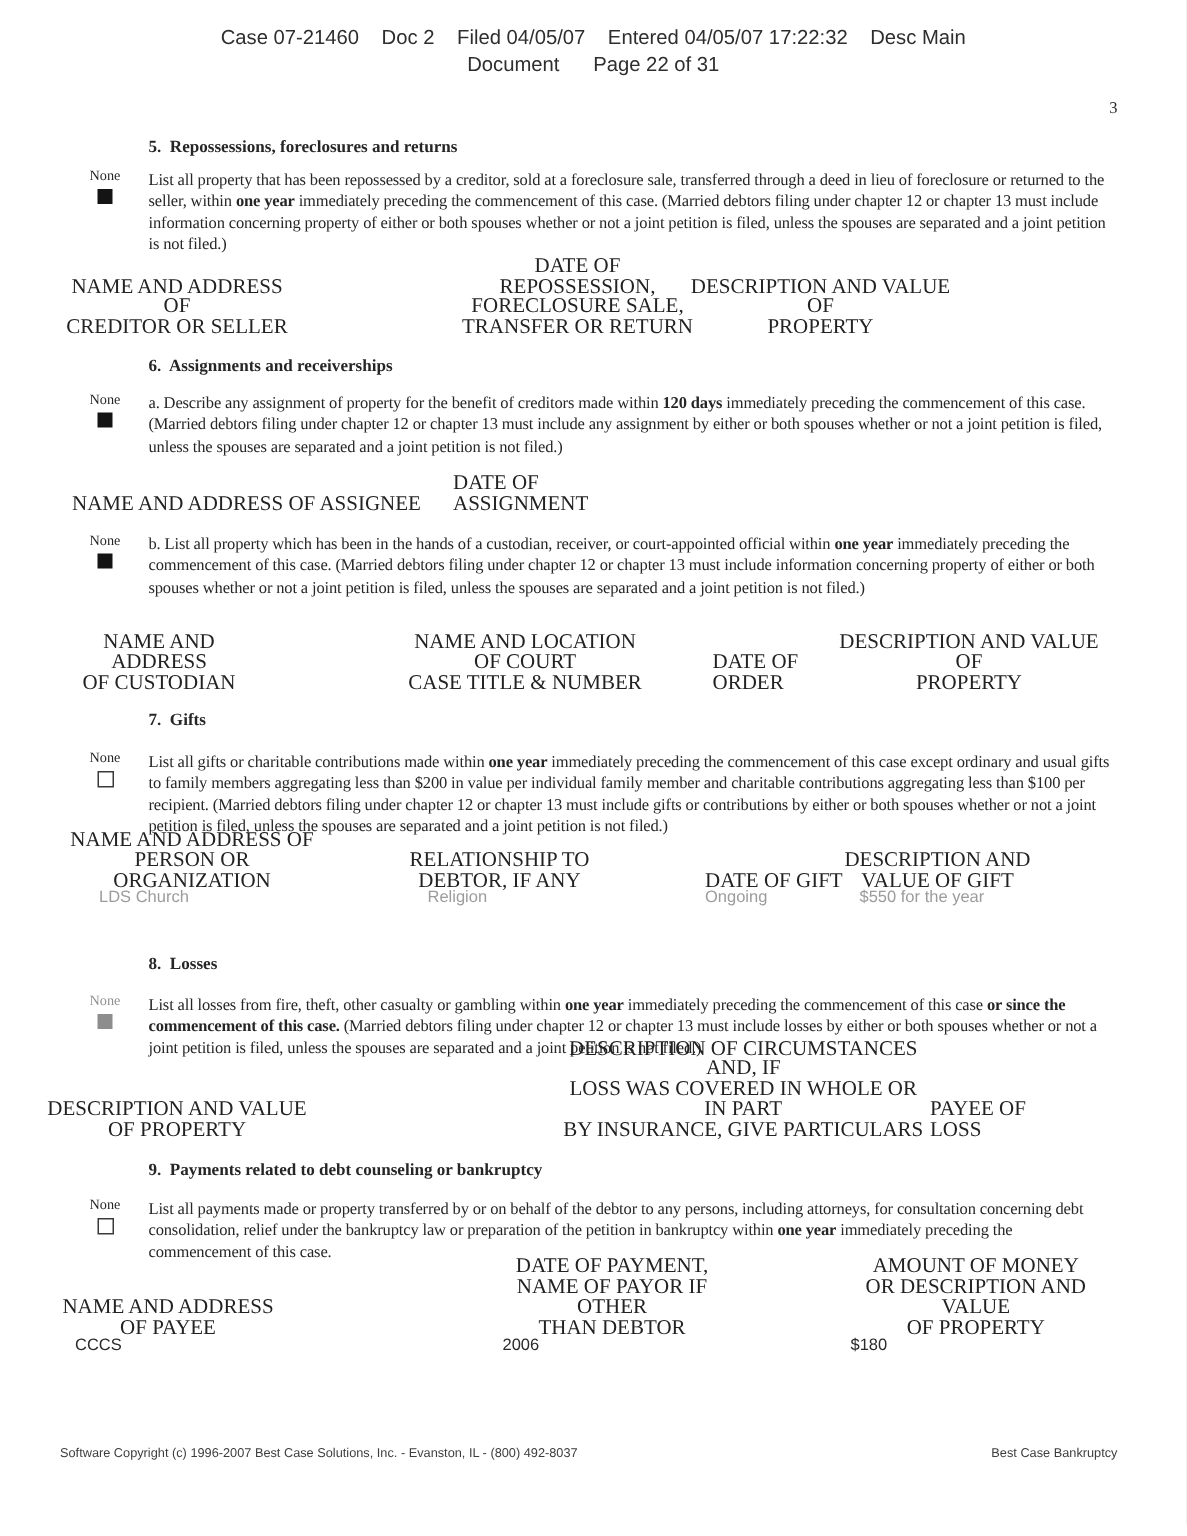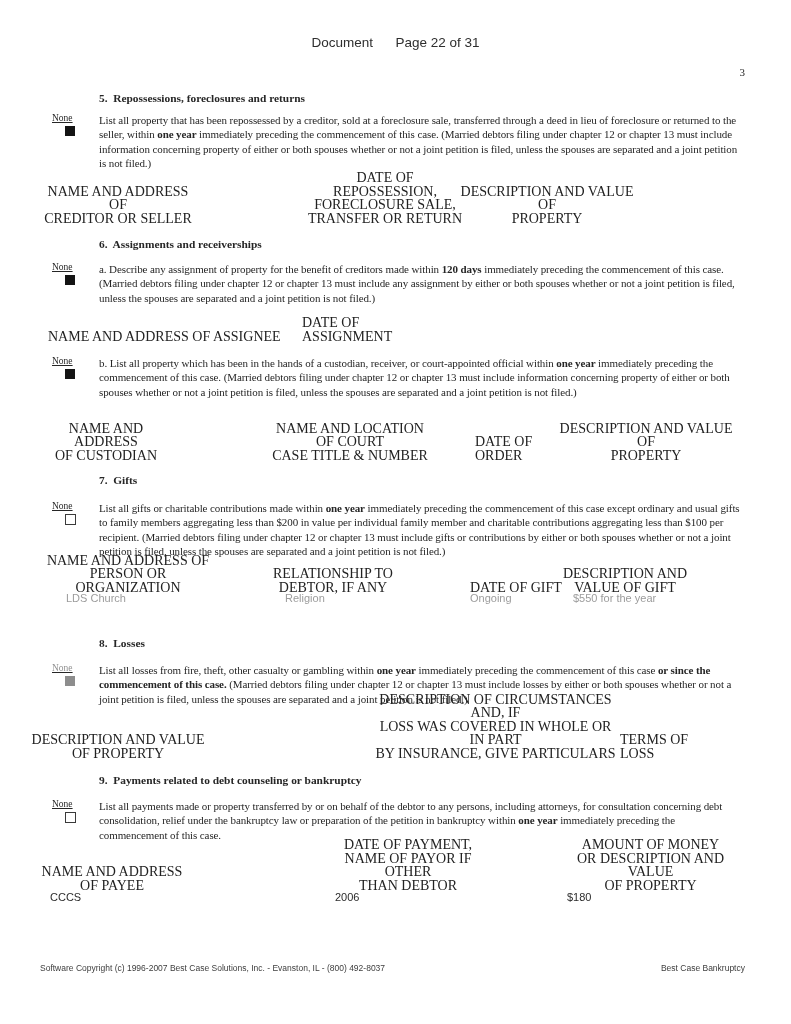--- a/index.html
+++ b/index.html
@@ -3,21 +3,21 @@
 <meta charset="utf-8">
 <style>
   html,body{margin:0;padding:0;background:#e8e8e8;}
   #page{position:relative;width:791px;height:1024px;background:#ffffff;margin:0 auto;
         font-family:"Liberation Serif", serif;color:#262626;overflow:hidden;}
   .stamp{position:absolute;top:16px;left:0;width:791px;text-align:center;
          font-family:"Liberation Sans", sans-serif;font-size:13.5px;line-height:18px;
          color:#2e2e2e;white-space:pre-wrap;}
   .pagenum{position:absolute;top:66px;left:700px;width:45px;text-align:right;font-size:11px;}
   .sec-heading{position:absolute;left:99px;font-weight:bold;font-size:11.4px;white-space:pre-wrap;}
-  .nonebox{position:absolute;left:52px;width:36px;text-align:left;text-decoration:underline;}
+  .nonebox{position:absolute;left:52px;width:36px;text-align:center;}
   .none-lbl{font-size:9.5px;line-height:11px;}
   .cb{width:10px;height:10px;margin:2px auto 0 auto;}
   .cb-filled{background:#141414;}
   .cb-empty{border:1.2px solid #3a3a3a;background:#fff;width:9px;height:9px;}
   .cb-filled-faded{background:#8d8d8d;}
   .lbl-faded{color:#909090;}
   .para{position:absolute;left:99px;width:645px;font-size:11px;line-height:14.3px;
         letter-spacing:-0.1px;text-align:left;}
   .b{font-weight:bold;}
   .tbl{position:absolute;left:0;width:791px;}
@@ -31,21 +31,21 @@
   .footer{position:absolute;top:963px;left:0;width:791px;
           font-family:"Liberation Sans", sans-serif;font-size:8.5px;color:#3d3d3d;}
   .footer-left{position:absolute;left:40px;top:0;}
   .footer-right{position:absolute;right:46px;top:0;}
 </style>
 </head>
 <body>
 
 <div id="page">
 
-  <div class="stamp"><br><span>Document      Page 22 of 31</span></div>
+  <div class="stamp"><span>Case 07-21460    Doc 2    Filed 04/05/07    Entered 04/05/07 17:22:32    Desc Main</span><br><span>Document      Page 22 of 31</span></div>
 
   <div class="pagenum">3</div>
 
   <div class="sec-heading" style="top:92px;">5.  Repossessions, foreclosures and returns</div>
   <div class="nonebox" style="top:113px;">
     <div class="none-lbl">None</div>
     <div class="cb cb-filled"></div>
   </div>
   <div class="para" style="top:113px;"><span>List all property that has been repossessed by a creditor, sold at a foreclosure sale, transferred through a deed in lieu of foreclosure or returned to the seller, within </span><span class="b">one year</span><span> immediately preceding the commencement of this case. (Married debtors filing under chapter 12 or chapter 13 must include information concerning property of either or both spouses whether or not a joint petition is filed, unless the spouses are separated and a joint petition is not filed.)</span></div>
   <div class="tbl" style="top:183px;height:42px;">
@@ -114,21 +114,21 @@
     <div class="none-lbl lbl-faded">None</div>
     <div class="cb cb-filled-faded"></div>
   </div>
   <div class="para" style="top:663px;"><span>List all losses from fire, theft, other casualty or gambling within </span><span class="b">one year</span><span> immediately preceding the commencement of this case </span><span class="b">or since the commencement of this case.</span><span> (Married debtors filing under chapter 12 or chapter 13 must include losses by either or both spouses whether or not a joint petition is filed, unless the spouses are separated and a joint petition is not filed.)</span></div>
   <div class="tbl" style="top:718px;height:42px;">
     <div class="hcol hc" style="left:28px;width:180px;">DESCRIPTION AND VALUE
 OF PROPERTY</div>
     <div class="hcol hc" style="left:373px;width:245px;">DESCRIPTION OF CIRCUMSTANCES AND, IF
 LOSS WAS COVERED IN WHOLE OR IN PART
 BY INSURANCE, GIVE PARTICULARS</div>
-    <div class="hcol hl" style="left:620px;width:100px;">TERMS OF LOSS</div>
+    <div class="hcol hl" style="left:620px;width:100px;">PAYEE OF LOSS</div>
   </div>
 
   <div class="sec-heading" style="top:774px;">9.  Payments related to debt counseling or bankruptcy</div>
   <div class="nonebox" style="top:799px;">
     <div class="none-lbl">None</div>
     <div class="cb cb-empty"></div>
   </div>
   <div class="para" style="top:799px;"><span>List all payments made or property transferred by or on behalf of the debtor to any persons, including attorneys, for consultation concerning debt consolidation, relief under the bankruptcy law or preparation of the petition in bankruptcy within </span><span class="b">one year</span><span> immediately preceding the commencement of this case.</span></div>
   <div class="tbl" style="top:850px;height:42px;">
     <div class="hcol hc" style="left:32px;width:160px;">NAME AND ADDRESS

